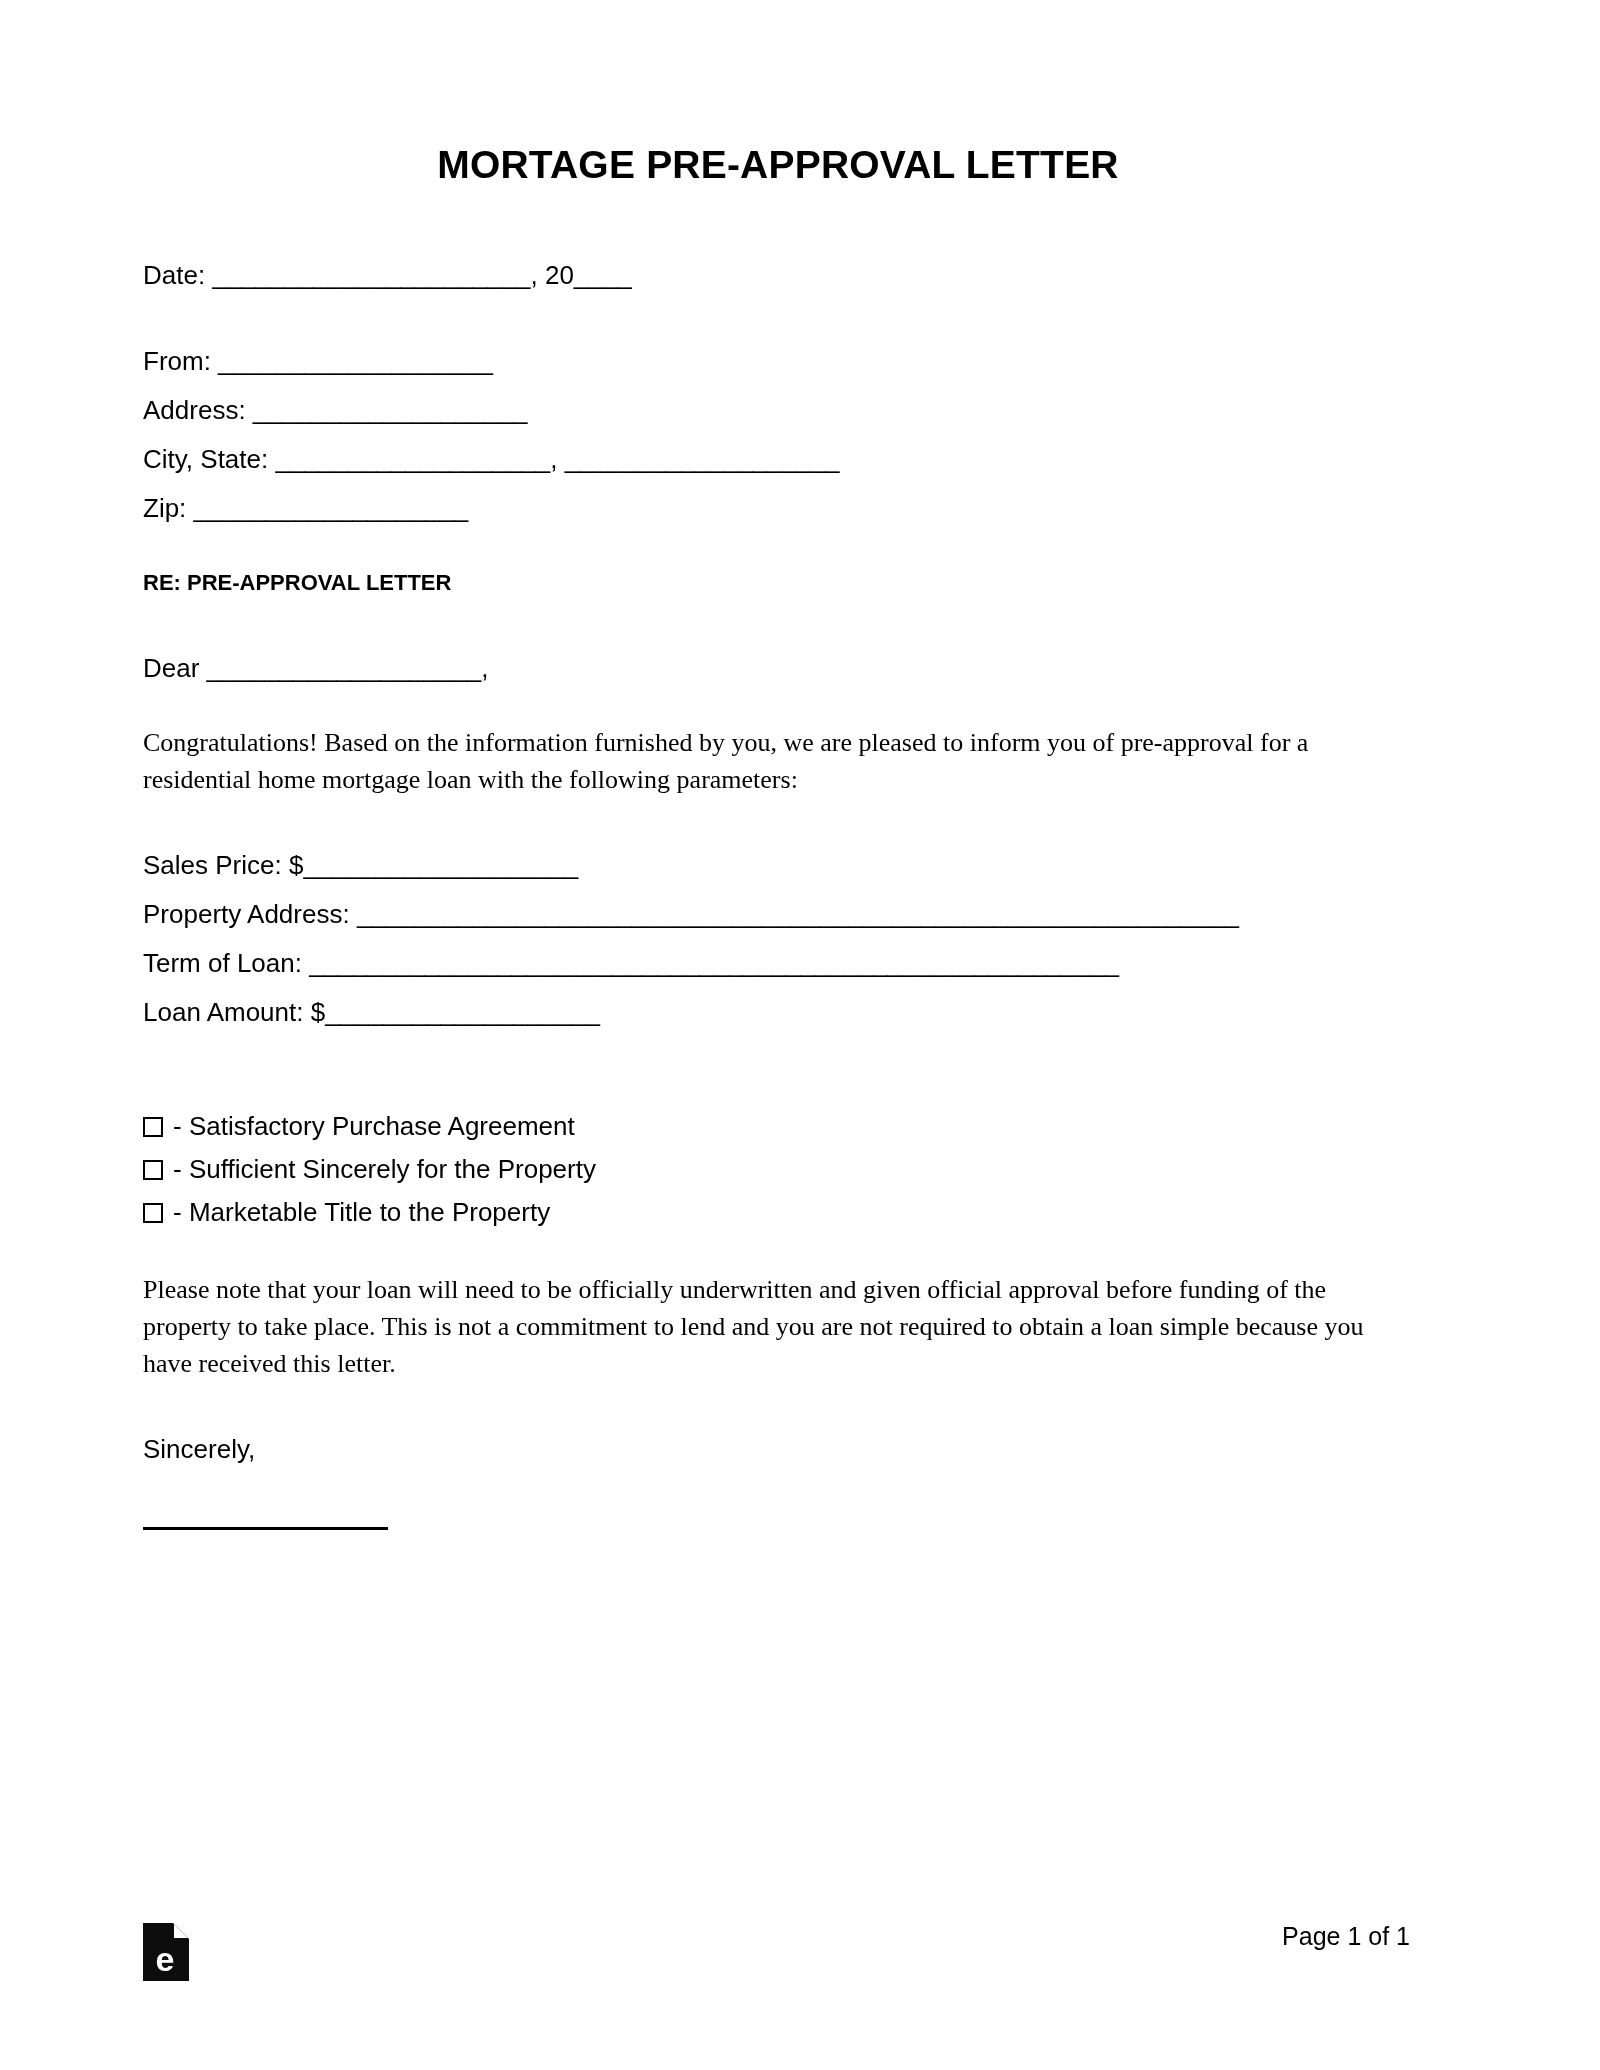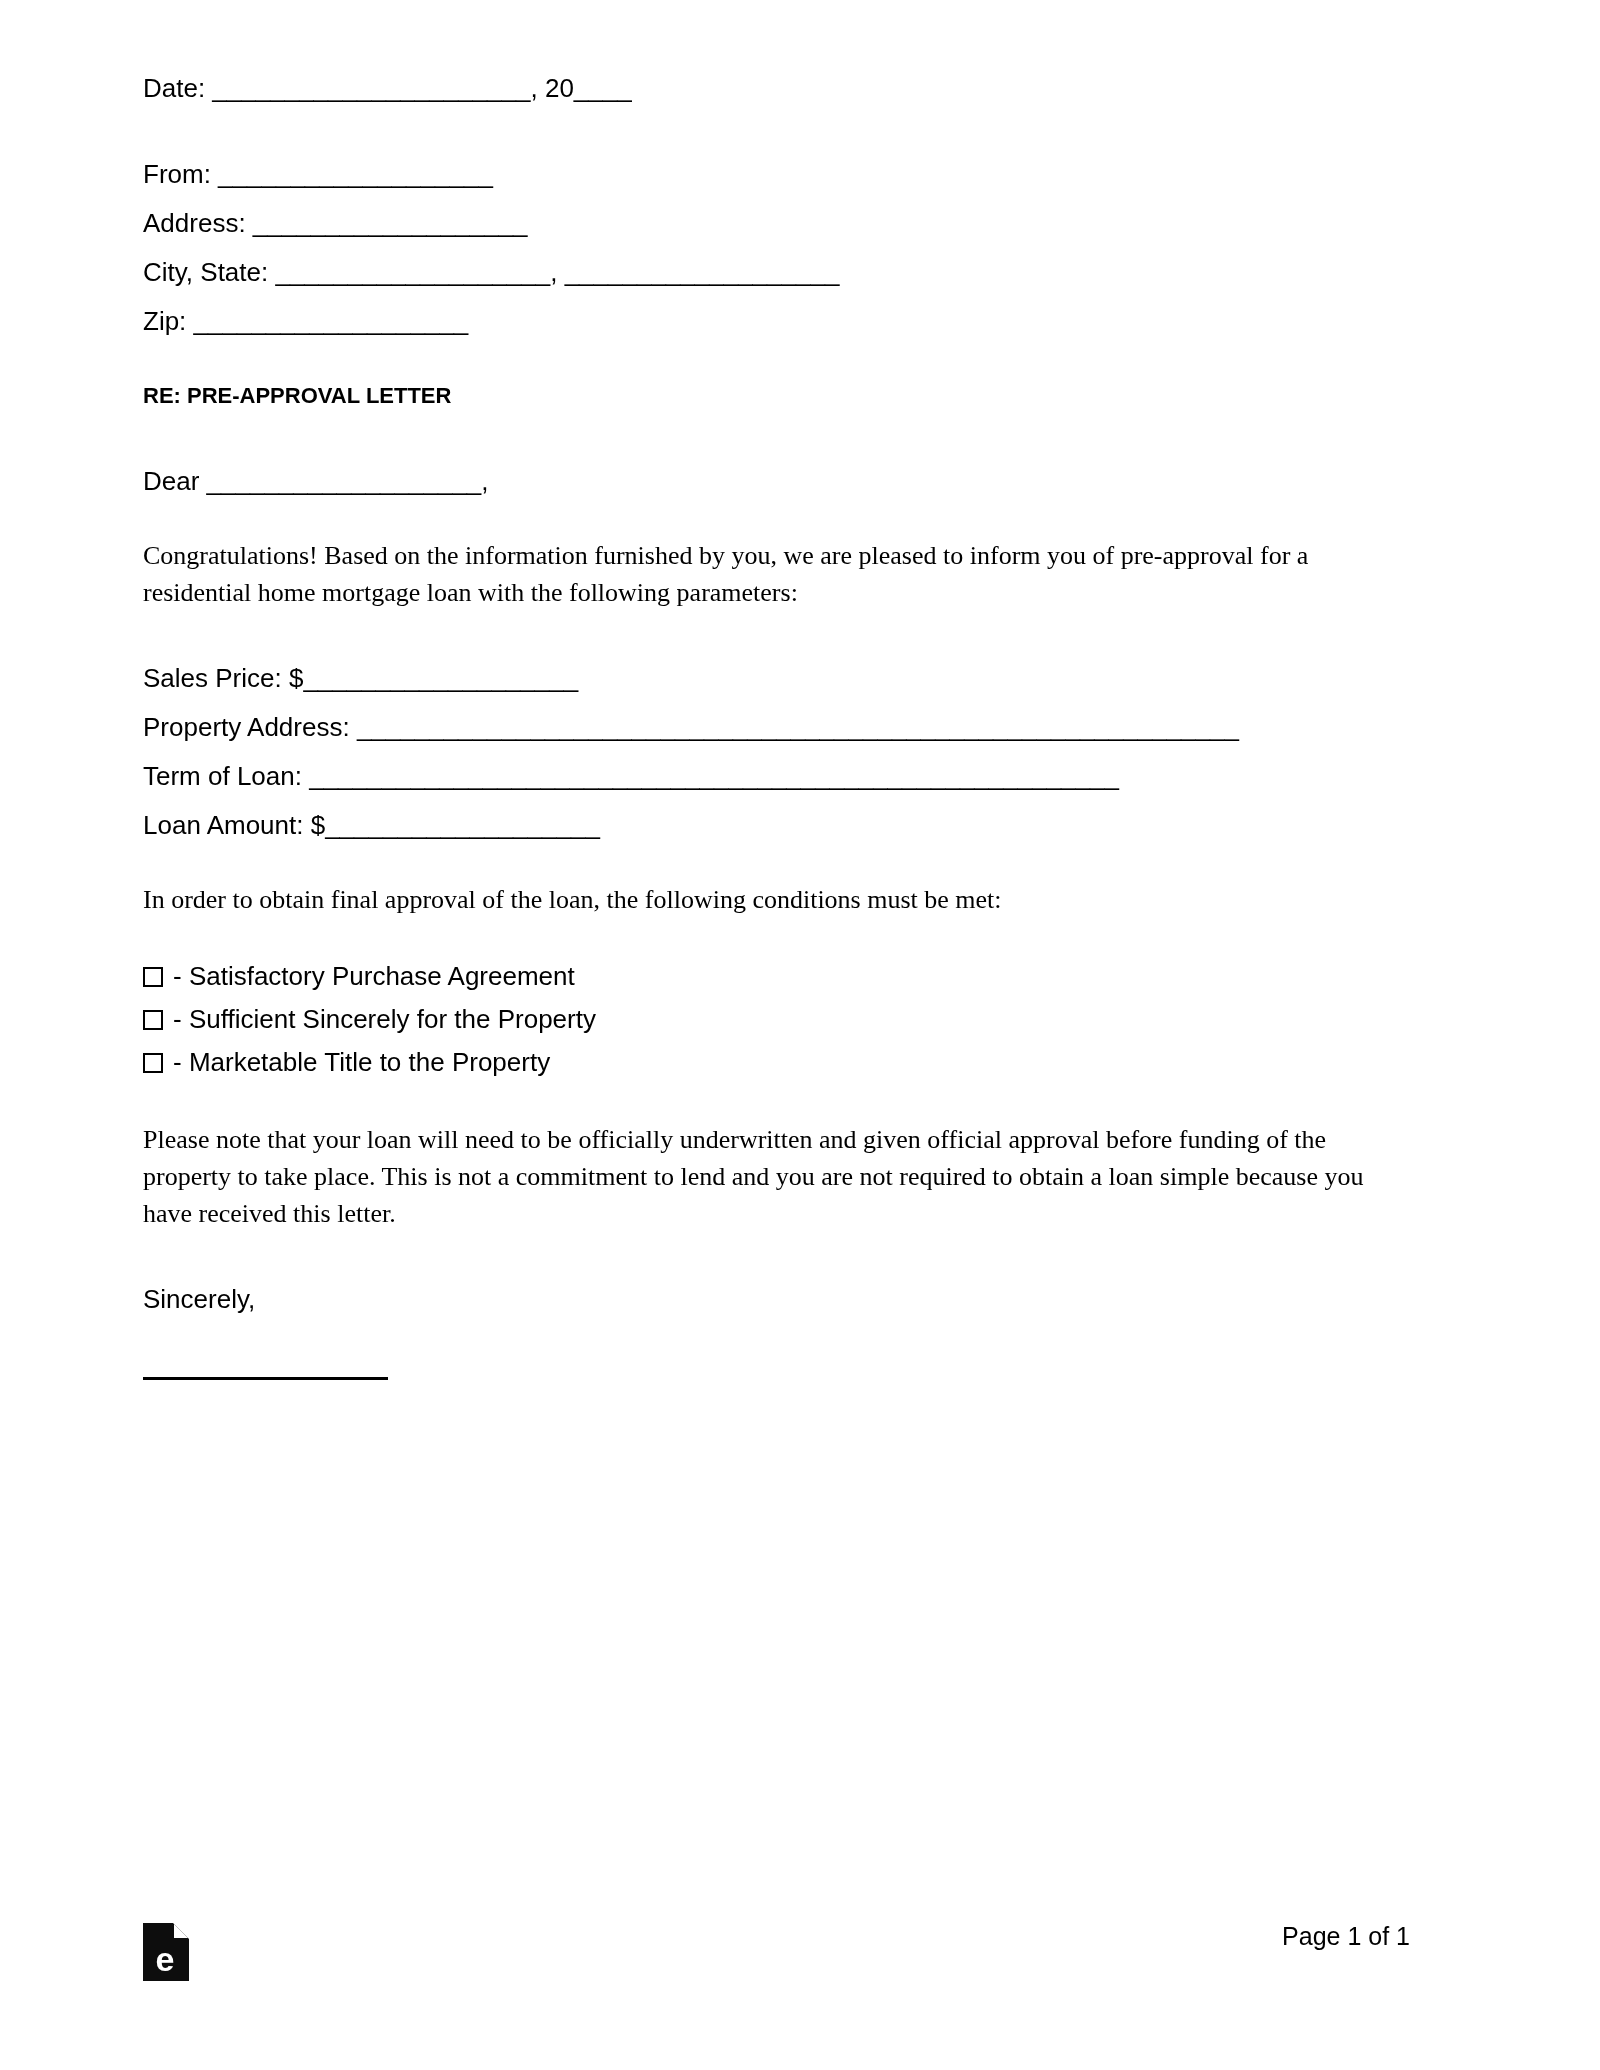--- a/index.html
+++ b/index.html
@@ -109,20 +109,21 @@
     text-align: left;
   }
 </style>
 </head>
 <body>
 
 <div class="page">
 
   <div class="content">
 
+    <h1 class="doc-title">MORTAGE PRE-APPROVAL LETTER</h1>
 
     <div class="gap-lg"></div>
 
     <div class="line-row">Date: ______________________, 20____</div>
 
     <div class="gap-md"></div>
 
     <div class="line-row">From: ___________________</div>
     <div class="line-row">Address: ___________________</div>
     <div class="line-row">City, State: ___________________, ___________________</div>
@@ -142,21 +143,20 @@
 
     <div class="gap-md"></div>
 
     <div class="line-row">Sales Price: $___________________</div>
     <div class="line-row">Property Address: _____________________________________________________________</div>
     <div class="line-row">Term of Loan: ________________________________________________________</div>
     <div class="line-row">Loan Amount: $___________________</div>
 
     <div class="gap-md"></div>
 
-    <div class="para">In order to obtain final approval of the loan, the following conditions must be met:</div>
 
     <div class="gap-md"></div>
 
     <div class="check-row">
       <span class="checkbox-glyph"></span><span>- Satisfactory Purchase Agreement</span>
     </div>
     <div class="check-row">
       <span class="checkbox-glyph"></span><span>- Sufficient Sincerely for the Property</span>
     </div>
     <div class="check-row">

